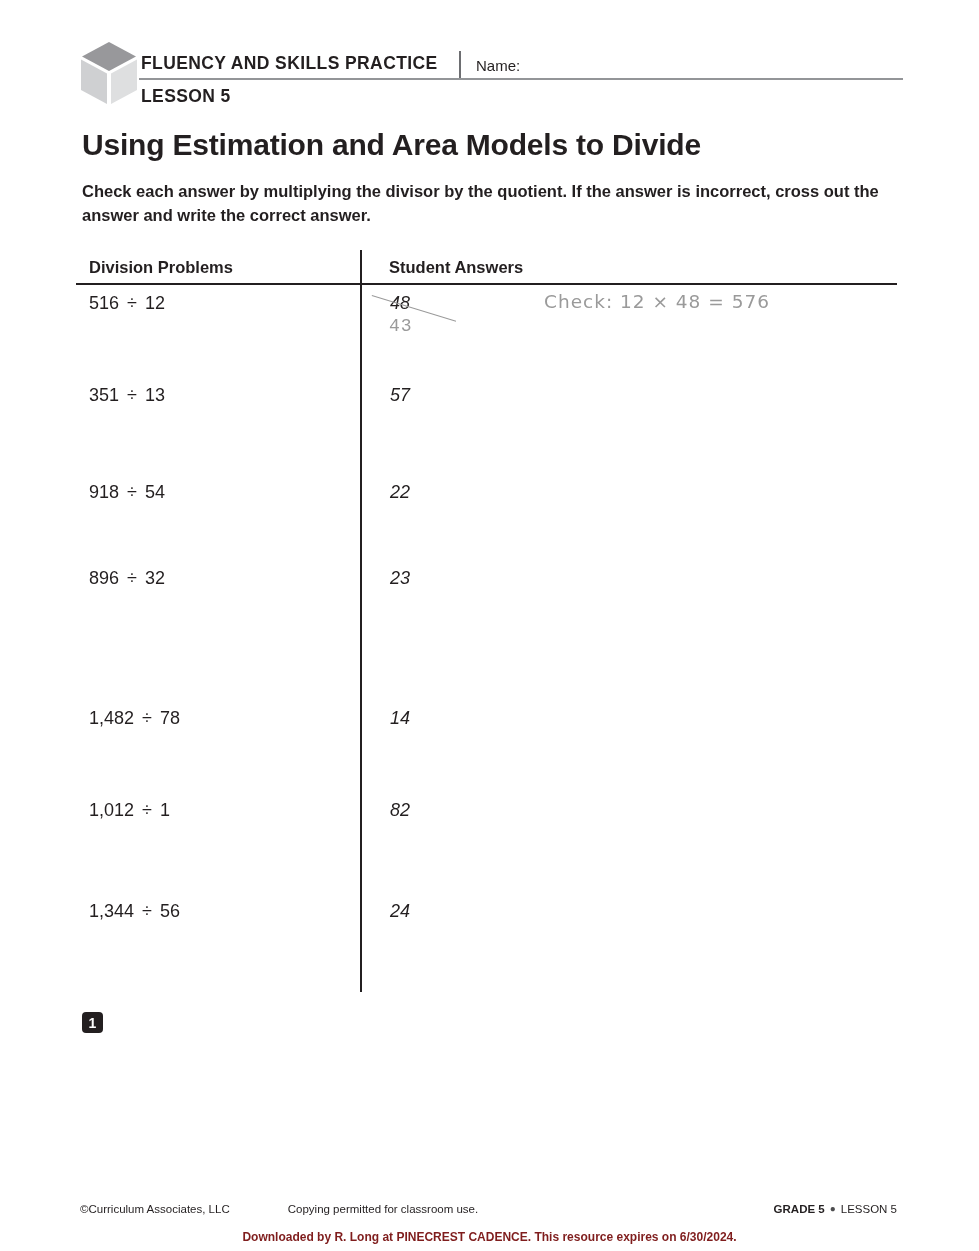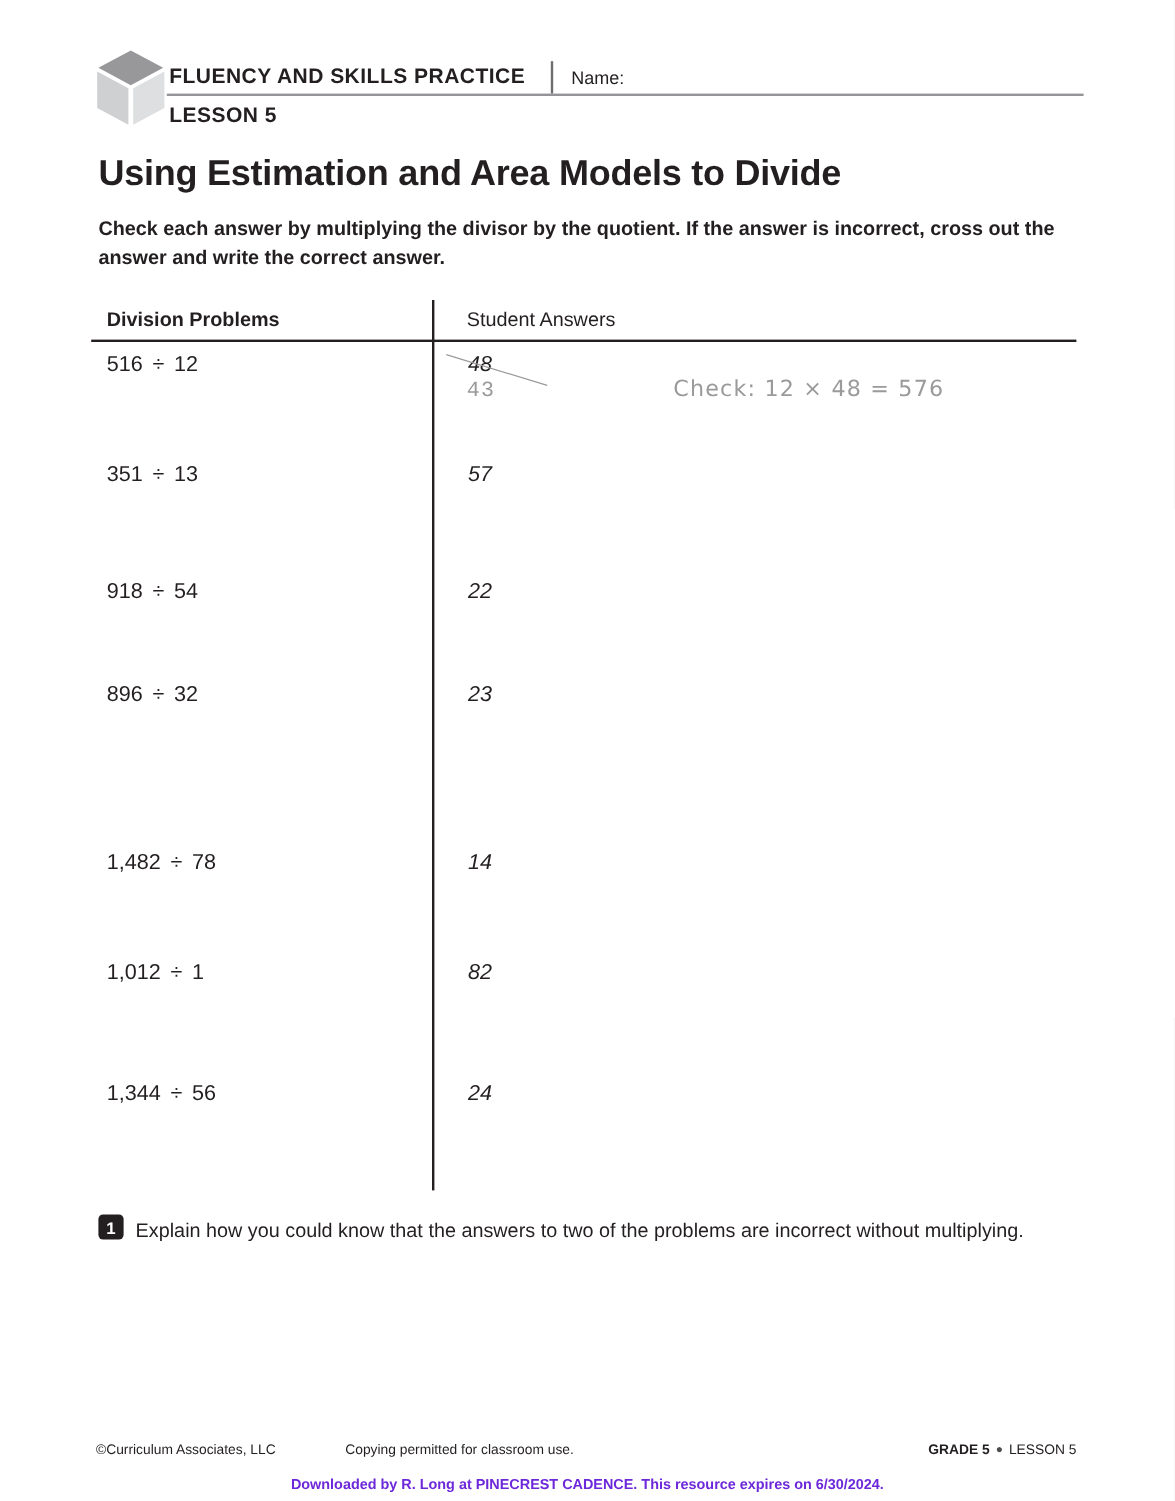--- a/index.html
+++ b/index.html
@@ -17,53 +17,53 @@
   .kicker{position:absolute;left:141px;top:53px;font-size:17.5px;font-weight:bold;letter-spacing:.4px;}
   .hdr-vrule{position:absolute;left:459px;top:51px;width:1.5px;height:27px;background:#6d6e71;}
   .name-label{position:absolute;left:476px;top:57px;font-size:15px;}
   .hdr-hrule{position:absolute;left:139px;top:78px;width:764px;height:1.5px;background:#939598;}
   .lesson{position:absolute;left:141px;top:86px;font-size:17.5px;font-weight:bold;letter-spacing:.4px;}
   
   .title{position:absolute;left:82px;top:128px;font-size:30px;font-weight:bold;letter-spacing:-.2px;}
   .instructions{position:absolute;left:82px;top:179px;width:800px;font-size:16.5px;font-weight:bold;line-height:24px;}
   
   .col1-header{position:absolute;left:89px;top:258px;font-size:16.5px;font-weight:bold;}
-  .col2-header{position:absolute;left:389px;top:258px;font-size:16.5px;font-weight:normal;}
+  .col2-header{position:absolute;left:389px;top:258px;font-size:16.5px;font-weight:bold;}
   .tbl-hrule{position:absolute;left:76px;top:283px;width:821px;height:2px;background:#231f20;}
   .tbl-vrule{position:absolute;left:360px;top:250px;width:1.5px;height:742px;background:#231f20;}
   .table-rows{position:absolute;left:0;top:285px;width:979px;}
   .table-row{position:relative;width:979px;}
   .table-row:nth-child(1){height:92px;}
   .table-row:nth-child(2){height:76px;}
   .table-row:nth-child(3){height:86px;margin-top:21px;}
   .table-row:nth-child(4){height:100px;padding-left:48px;}
   .table-row:nth-child(5){height:92px;margin-top:40px;}
   .table-row:nth-child(6){height:101px;text-decoration:underline;}
   .table-row:nth-child(7){height:85px;}
   .table-row:nth-child(8){height:67px;}
   .problem{position:absolute;left:89px;top:8px;font-size:18px;word-spacing:3px;}
   .answer{position:absolute;left:390px;top:8px;font-size:18px;font-style:italic;}
   .strike{position:absolute;left:372px;top:10px;width:88px;border-top:1.6px solid #9a9a9a;
           transform:rotate(17deg);transform-origin:left top;display:none;}
   .hand{font-family:"DejaVu Sans",sans-serif;color:#9a9a9a;letter-spacing:1px;}
   .correction{position:absolute;left:389px;top:31px;font-size:18px;font-family:Liberation Mono, monospace;}
-  .check-note{position:absolute;left:561px;top:6px;font-size:18.5px;margin-top:23px;}
+  .check-note{position:absolute;left:544px;top:6px;font-size:18.5px;}
   
   .q-badge{position:absolute;left:82px;top:1012px;width:21px;height:21px;background:#231f20;
            border-radius:4px;color:#fff;font-size:14px;font-weight:bold;
            display:flex;align-items:center;justify-content:center;}
   .q-text{position:absolute;left:113px;top:1013px;width:755px;font-size:16.5px;line-height:26px;}
   
   .footer-left{position:absolute;left:80px;top:1203px;font-size:11.5px;}
   .footer-left .perm{margin-left:18px;padding-left:40px;}
   .footer-right{position:absolute;right:82px;top:1203px;font-size:11.5px;}
   .footer-right .grade{font-weight:bold;}
   .footer-right .dot{display:inline-block;margin:0 5px;color:#4d4d4f;font-size:10px;vertical-align:1px;}
   .download-notice{position:absolute;left:0;top:1230px;width:979px;text-align:center;
-                   font-size:12px;font-weight:bold;color:#6d28d9;}
+                   font-size:12px;font-weight:bold;color:#7f1d1d;}
 </style>
 </head>
 <body>
 
 <div class="page">
 
   <svg class="cube" viewBox="0 0 60 64">
     <polygon points="30,1 57,15.5 30,30 3,15.5" fill="#98989b"></polygon>
     <polygon points="2,18.5 28,32.5 28,63 2,49" fill="#cfd0d2"></polygon>
     <polygon points="58,18.5 32,32.5 32,63 58,49" fill="#dedfe0"></polygon>
@@ -116,21 +116,20 @@
 
     </div>
       <div class="table-row">
       <div class="problem">1,344 ÷ 56</div>
       <div class="answer">24</div>
 
     </div>
     </div>
 
   <div class="q-badge">1</div>
-  <div class="q-text">Explain how you could know that the answers to two of the problems are incorrect without multiplying.</div>
 
   <div class="footer-left">
     <span>©Curriculum Associates, LLC</span><span class="perm">Copying permitted for classroom use.</span>
   </div>
   <div class="footer-right">
     <span class="grade">GRADE 5</span><span class="dot">●</span><span>LESSON 5</span>
   </div>
   <div class="download-notice">Downloaded by R. Long at PINECREST CADENCE. This resource expires on 6/30/2024.</div>
 
 </div>

